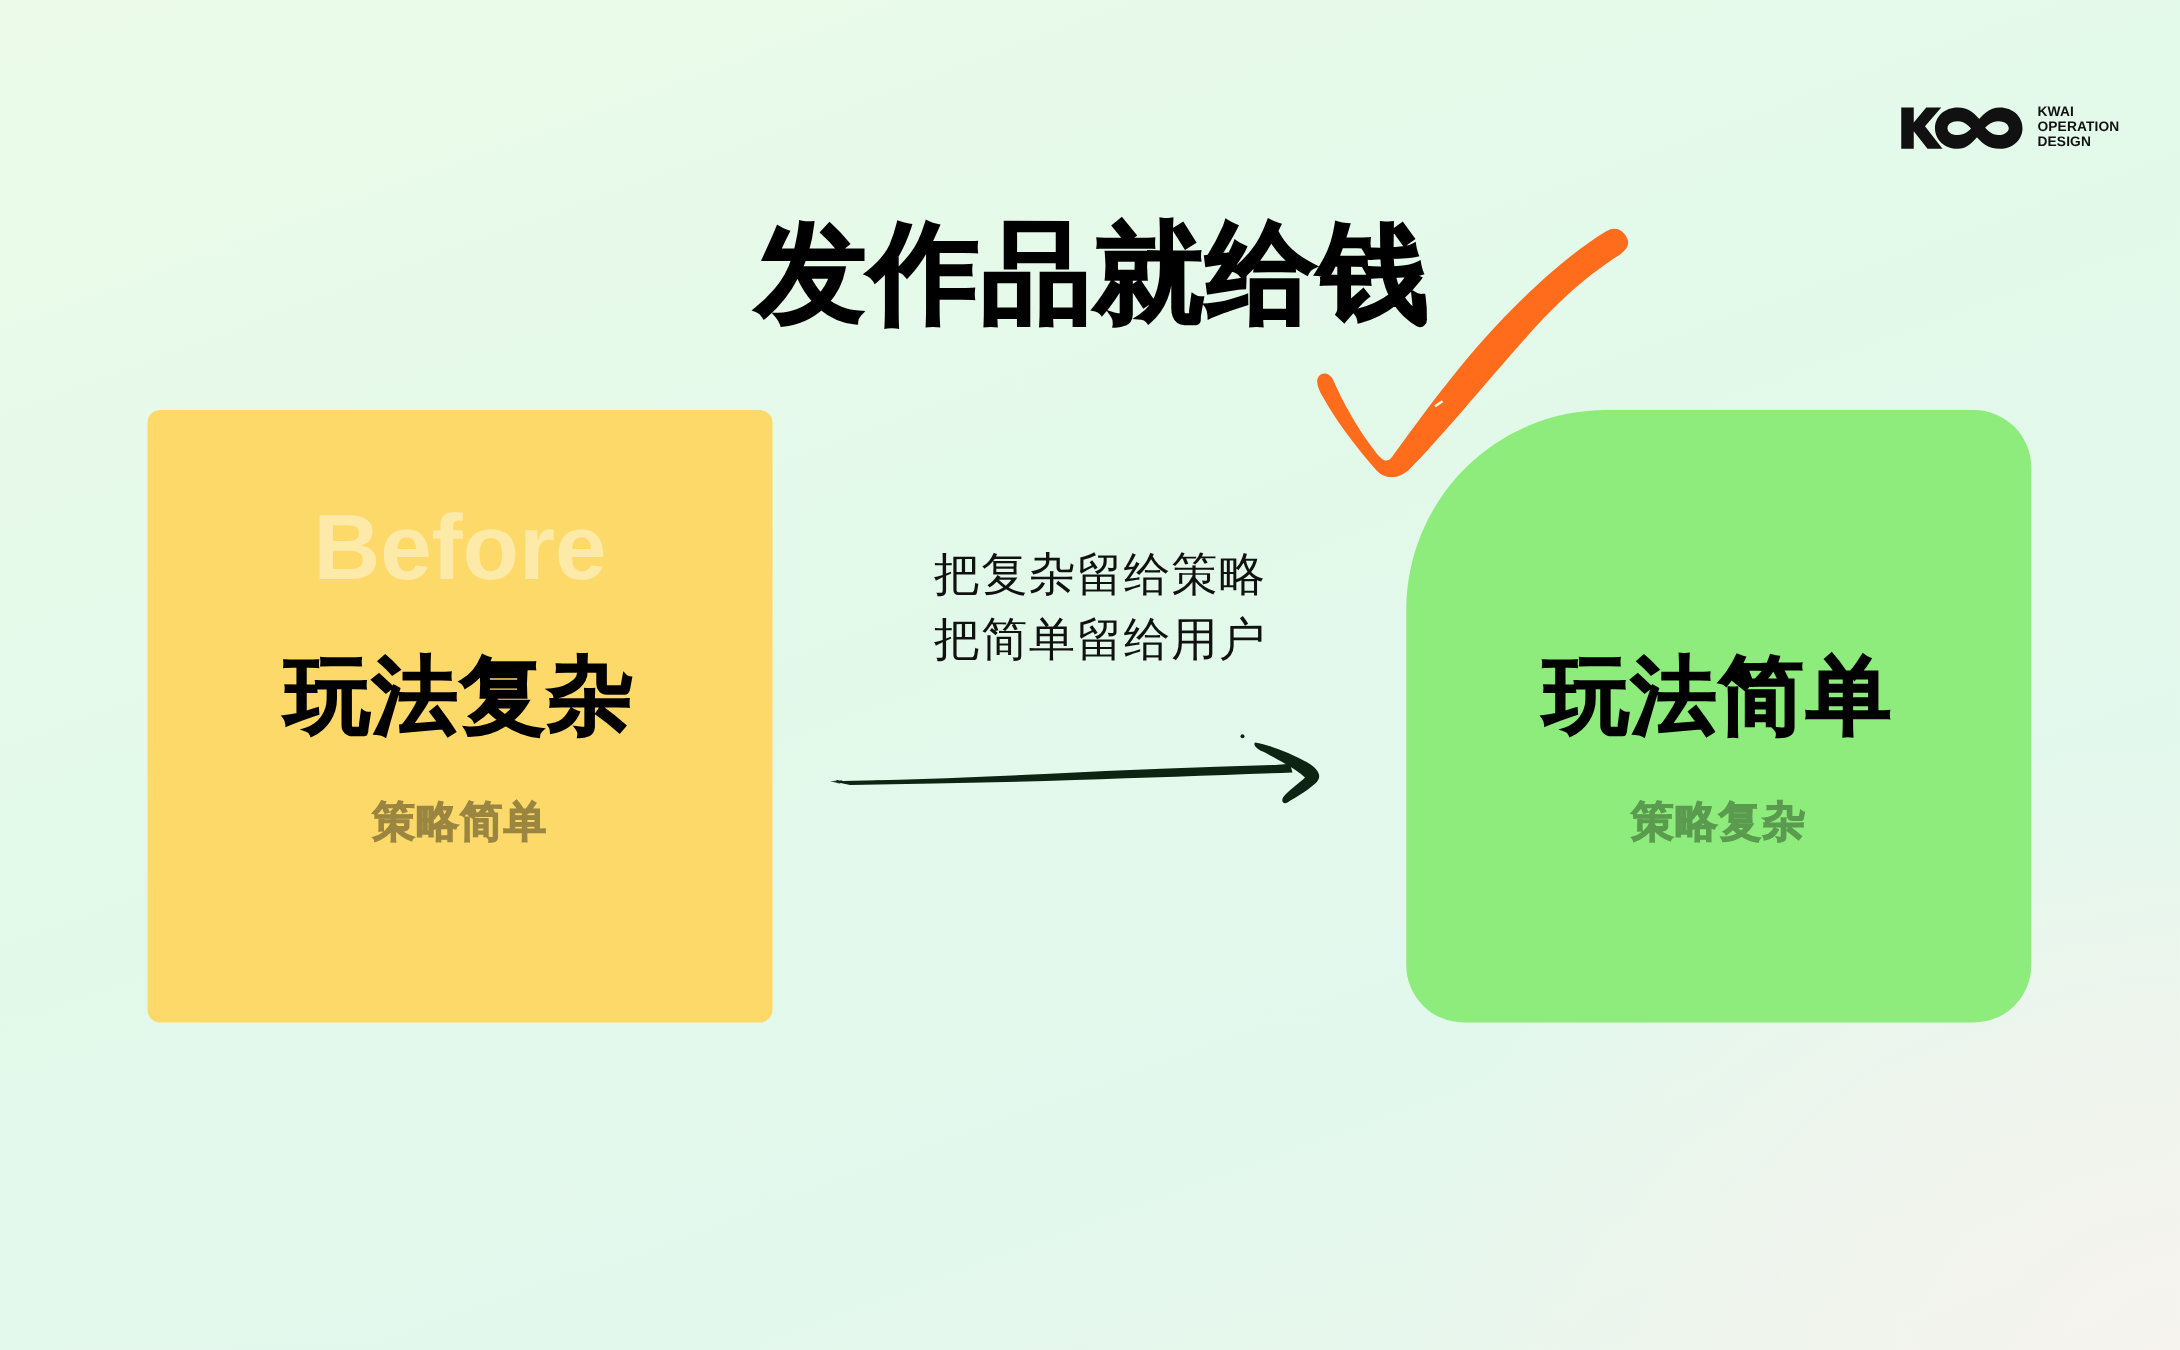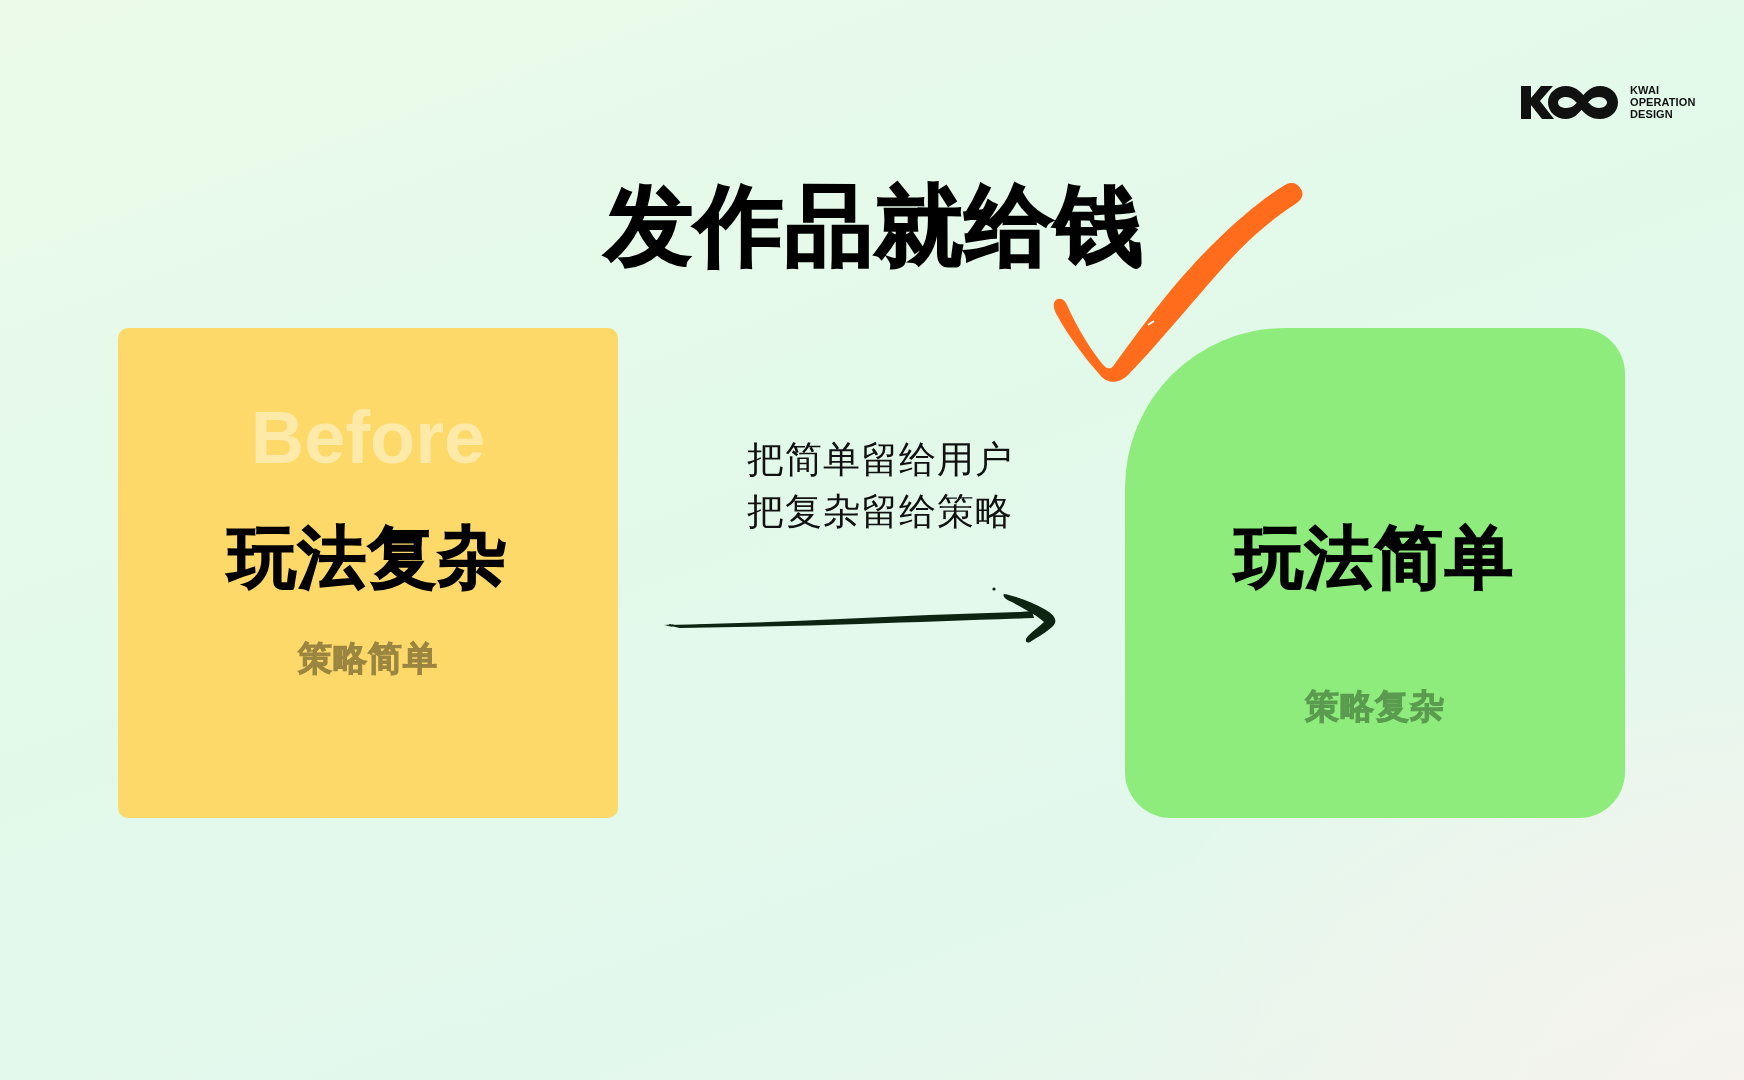--- a/index.html
+++ b/index.html
@@ -13,21 +13,21 @@
   .logo { position: absolute; left: 1520px; top: 48px; height: 40px; display: flex; align-items: center; margin-top: 34px; }
   .logo-mark { width: 104px; height: 40px; }
   .logo-text {
     margin-left: 6px; font-family: "Liberation Sans", sans-serif; font-weight: 700;
     font-size: 11px; line-height: 12px; color: #111; letter-spacing: 0.1px;
   }
   .logo-text div { white-space: nowrap; }
 
   .title {
     position: absolute; left: 600px; top: 172px; width: 550px; text-align: center;
-    font-family: Liberation Serif, serif; font-weight: 900; font-size: 88px; line-height: 110px;
+    font-family: Liberation Mono, monospace; font-weight: 900; font-size: 88px; line-height: 110px;
     color: #000; letter-spacing: 2px;
     -webkit-text-stroke: 2px #000;
   }
 
   .card {
     position: absolute; top: 328px; width: 500px; height: 490px;
     border-radius: 160px 46px 46px 46px;
     text-align: center;
   }
   .card.before { left: 118px; background: #fdd96a; border-radius: 10px; }
@@ -42,21 +42,21 @@
   .card .main {
     position: absolute; left: 0; right: 0; top: 190px;
     font-weight: 700; font-size: 68px; line-height: 80px; color: #000;
     letter-spacing: 2px; -webkit-text-stroke: 1.5px #000;
   }
   .card .sub {
     position: absolute; left: 0; right: 0; top: 302px;
     font-weight: 700; font-size: 34px; line-height: 56px; letter-spacing: 1px;
   }
   .card.before .sub { color: #9a8640; -webkit-text-stroke: 1px #9a8640; }
-  .card.after .sub { color: #5b9b4f; margin-top: 48px; -webkit-text-stroke: 1px #5b9b4f; }
+  .card.after .sub { color: #5b9b4f; -webkit-text-stroke: 1px #5b9b4f; }
 
   .caption {
     position: absolute; left: 700px; top: 434px; width: 360px; text-align: center;
     font-size: 37px; line-height: 52px; color: #111; letter-spacing: 1px;
   }
   .caption div { white-space: nowrap; }
 
   .checkmark { position: absolute; left: 1040px; top: 175px; width: 270px; height: 210px; }
   .arrow { position: absolute; left: 660px; top: 580px; width: 410px; height: 70px; }
 </style>
@@ -85,22 +85,22 @@
   <path d="M108 150 L114 146" stroke="#e4f8ea" stroke-width="2"></path>
 </svg>
 
 <div class="card before">
   <div class="en">Before</div>
   <div class="main">玩法复杂</div>
   <div class="sub">策略简单</div>
 </div>
 
 <div class="caption">
+  <div>把复杂留给策略</div>
   <div>把简单留给用户</div>
-  <div>把复杂留给策略</div>
 </div>
 
 <svg class="arrow" viewBox="0 0 410 70">
 
   <path d="M6 45 C60 44 120 42 180 39 C240 36 300 34 360 32 L372 31 L374 38 C320 40 260 42 200 44 C140 46 80 47 20 48 Z" fill="#0d2412"></path>
   <path d="M4 45 L14 44 L12 47 Z" fill="#0d2412" opacity="0.7"></path>
   <path d="M30 46 L44 44 L42 47 Z" fill="#0d2412" opacity="0.6"></path>
 
   <path d="M344 14 C356 16 372 22 386 30 C396 36 398 42 392 47 C384 54 376 58 370 62 C366 64 364 60 368 56 C374 50 380 46 384 42 C378 36 366 30 352 22 C346 20 342 16 344 14 Z" fill="#0d2412"></path>
   <circle cx="334" cy="9" r="1.6" fill="#0d2412"></circle>

